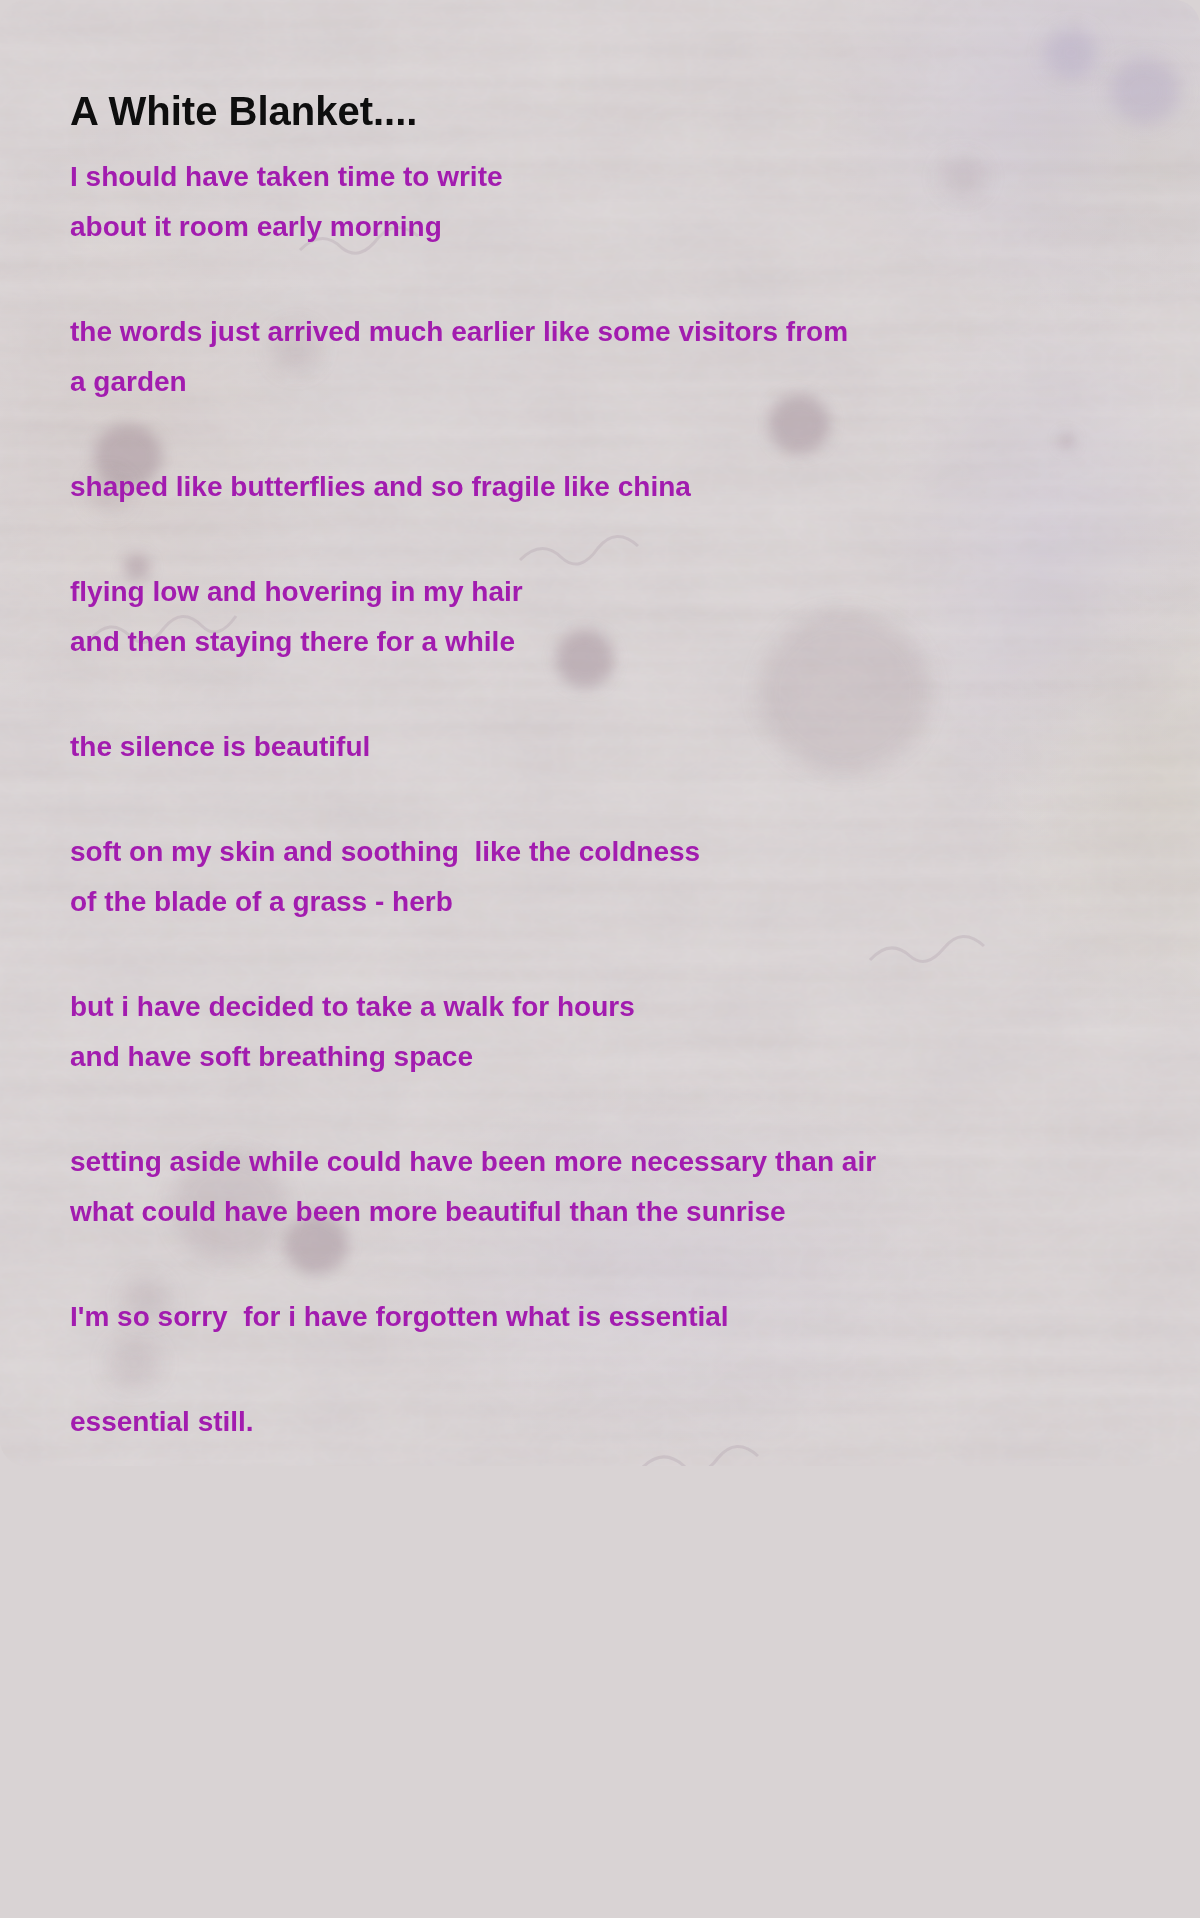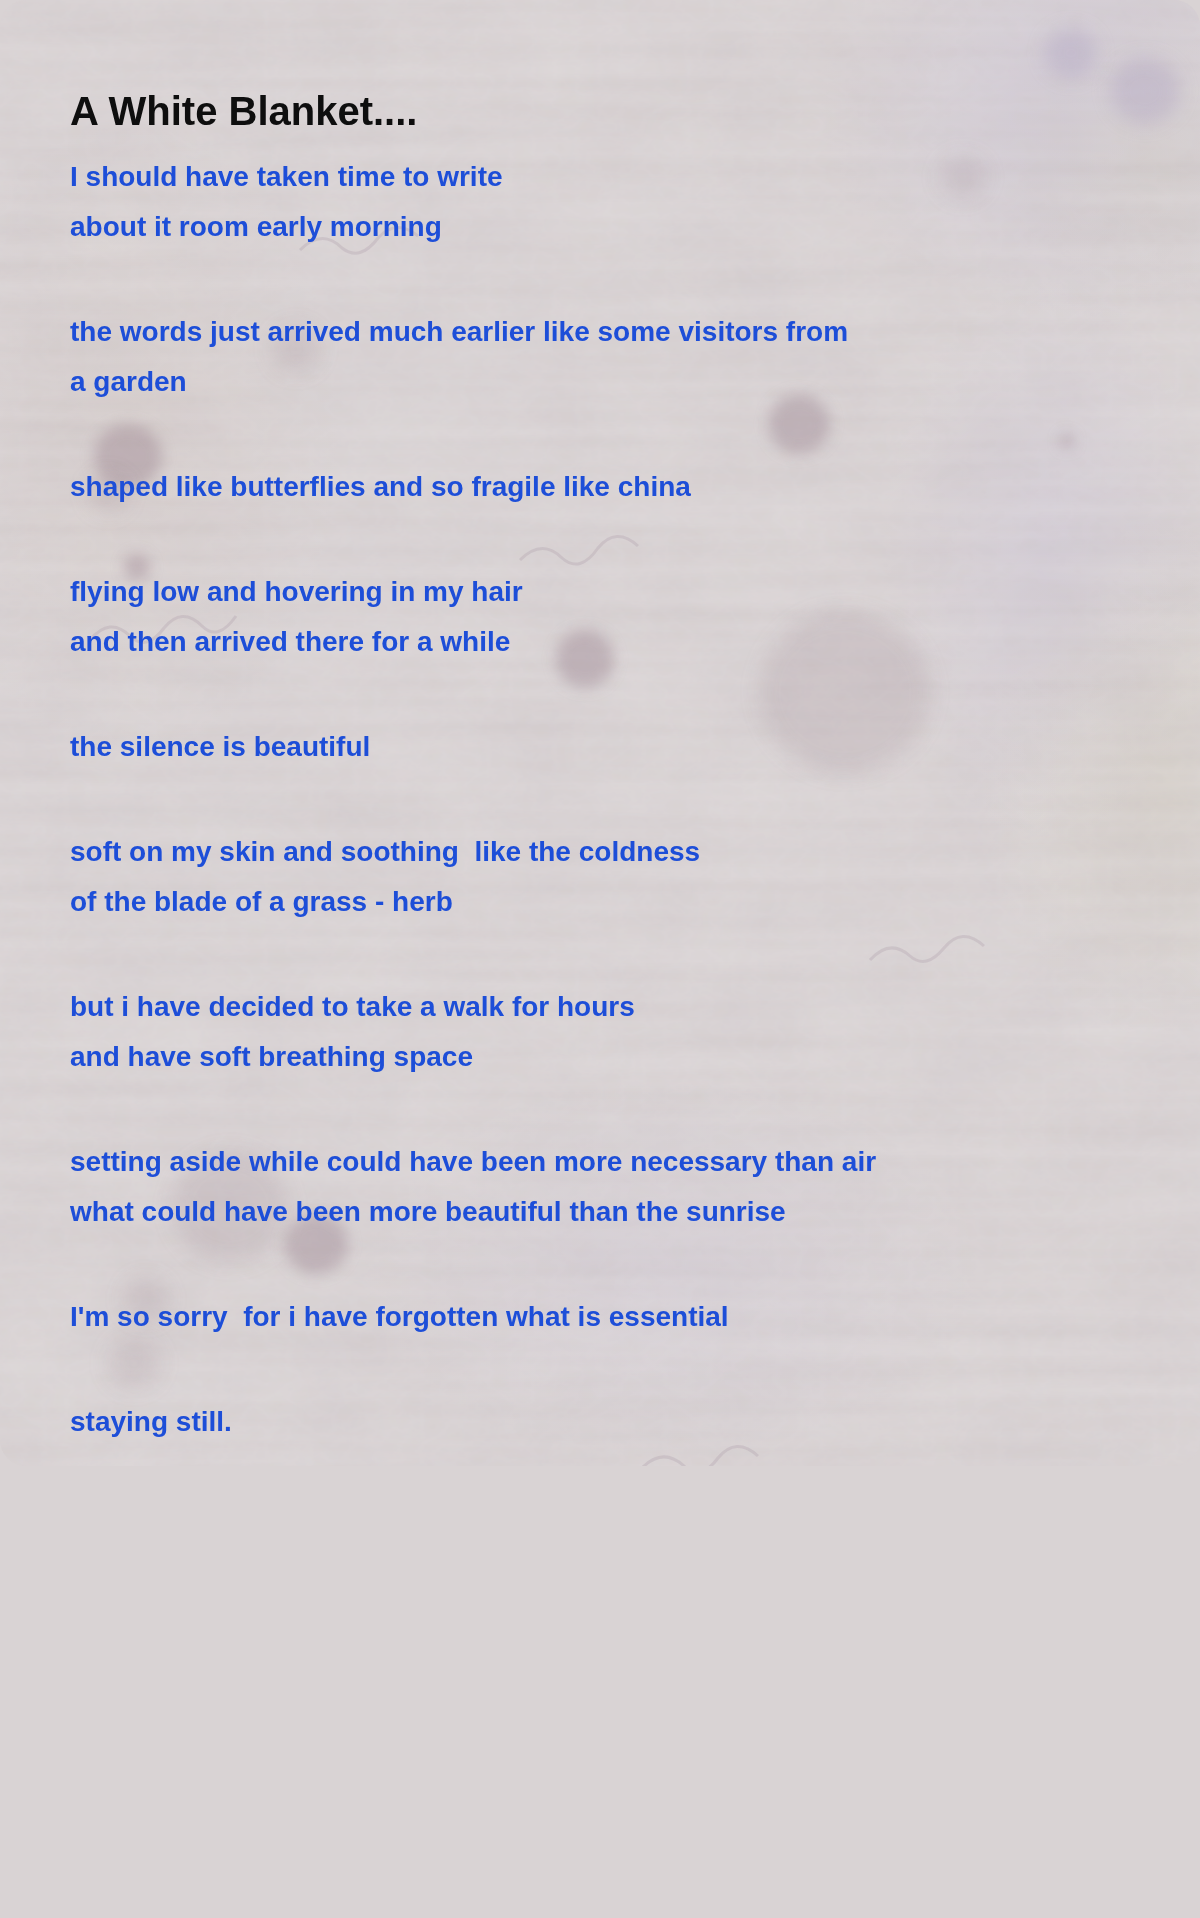--- a/index.html
+++ b/index.html
@@ -60,21 +60,21 @@
     font-size: 40px;
     font-weight: bold;
     color: #0e0e0e;
     white-space: pre-wrap;
   }
   .poem-body {
     position: absolute;
     left: 70px;
     top: 152px;
     right: 28px;
-    color: #1d4ed8;
+    color: #a21caf;
   }
   .stanza { margin: 0 0 55px 0; }
   .stanza:last-child { margin-bottom: 0; }
   .line {
     font-size: 28px;
     font-weight: bold;
     line-height: 50px;
     white-space: pre-wrap;
   }
   .poem-author {
@@ -168,21 +168,21 @@
       </div>
       <div class="stanza">
         <div class="line">the words just arrived much earlier like some visitors from</div>
         <div class="line">a garden</div>
       </div>
       <div class="stanza">
         <div class="line">shaped like butterflies and so fragile like china</div>
       </div>
       <div class="stanza">
         <div class="line">flying low and hovering in my hair</div>
-        <div class="line">and then arrived there for a while</div>
+        <div class="line">and then staying there for a while</div>
       </div>
       <div class="stanza">
         <div class="line">the silence is beautiful</div>
       </div>
       <div class="stanza">
         <div class="line">soft on my skin and soothing  like the coldness</div>
         <div class="line">of the blade of a grass - herb</div>
       </div>
       <div class="stanza">
         <div class="line">but i have decided to take a walk for hours</div>
@@ -191,19 +191,19 @@
       <div class="stanza">
         <div class="line">setting aside while could have been more necessary than air</div>
         <div class="line">what could have been more beautiful than the sunrise</div>
       </div>
       <div class="stanza">
       </div>
       <div class="stanza">
         <div class="line">I'm so sorry  for i have forgotten what is essential</div>
       </div>
       <div class="stanza">
-        <div class="line">staying still.</div>
+        <div class="line">essential still.</div>
       </div>
     </div>
 
   <div class="poem-author">RIC BASTASA</div>
 
 </div>
 
 </body></html>

